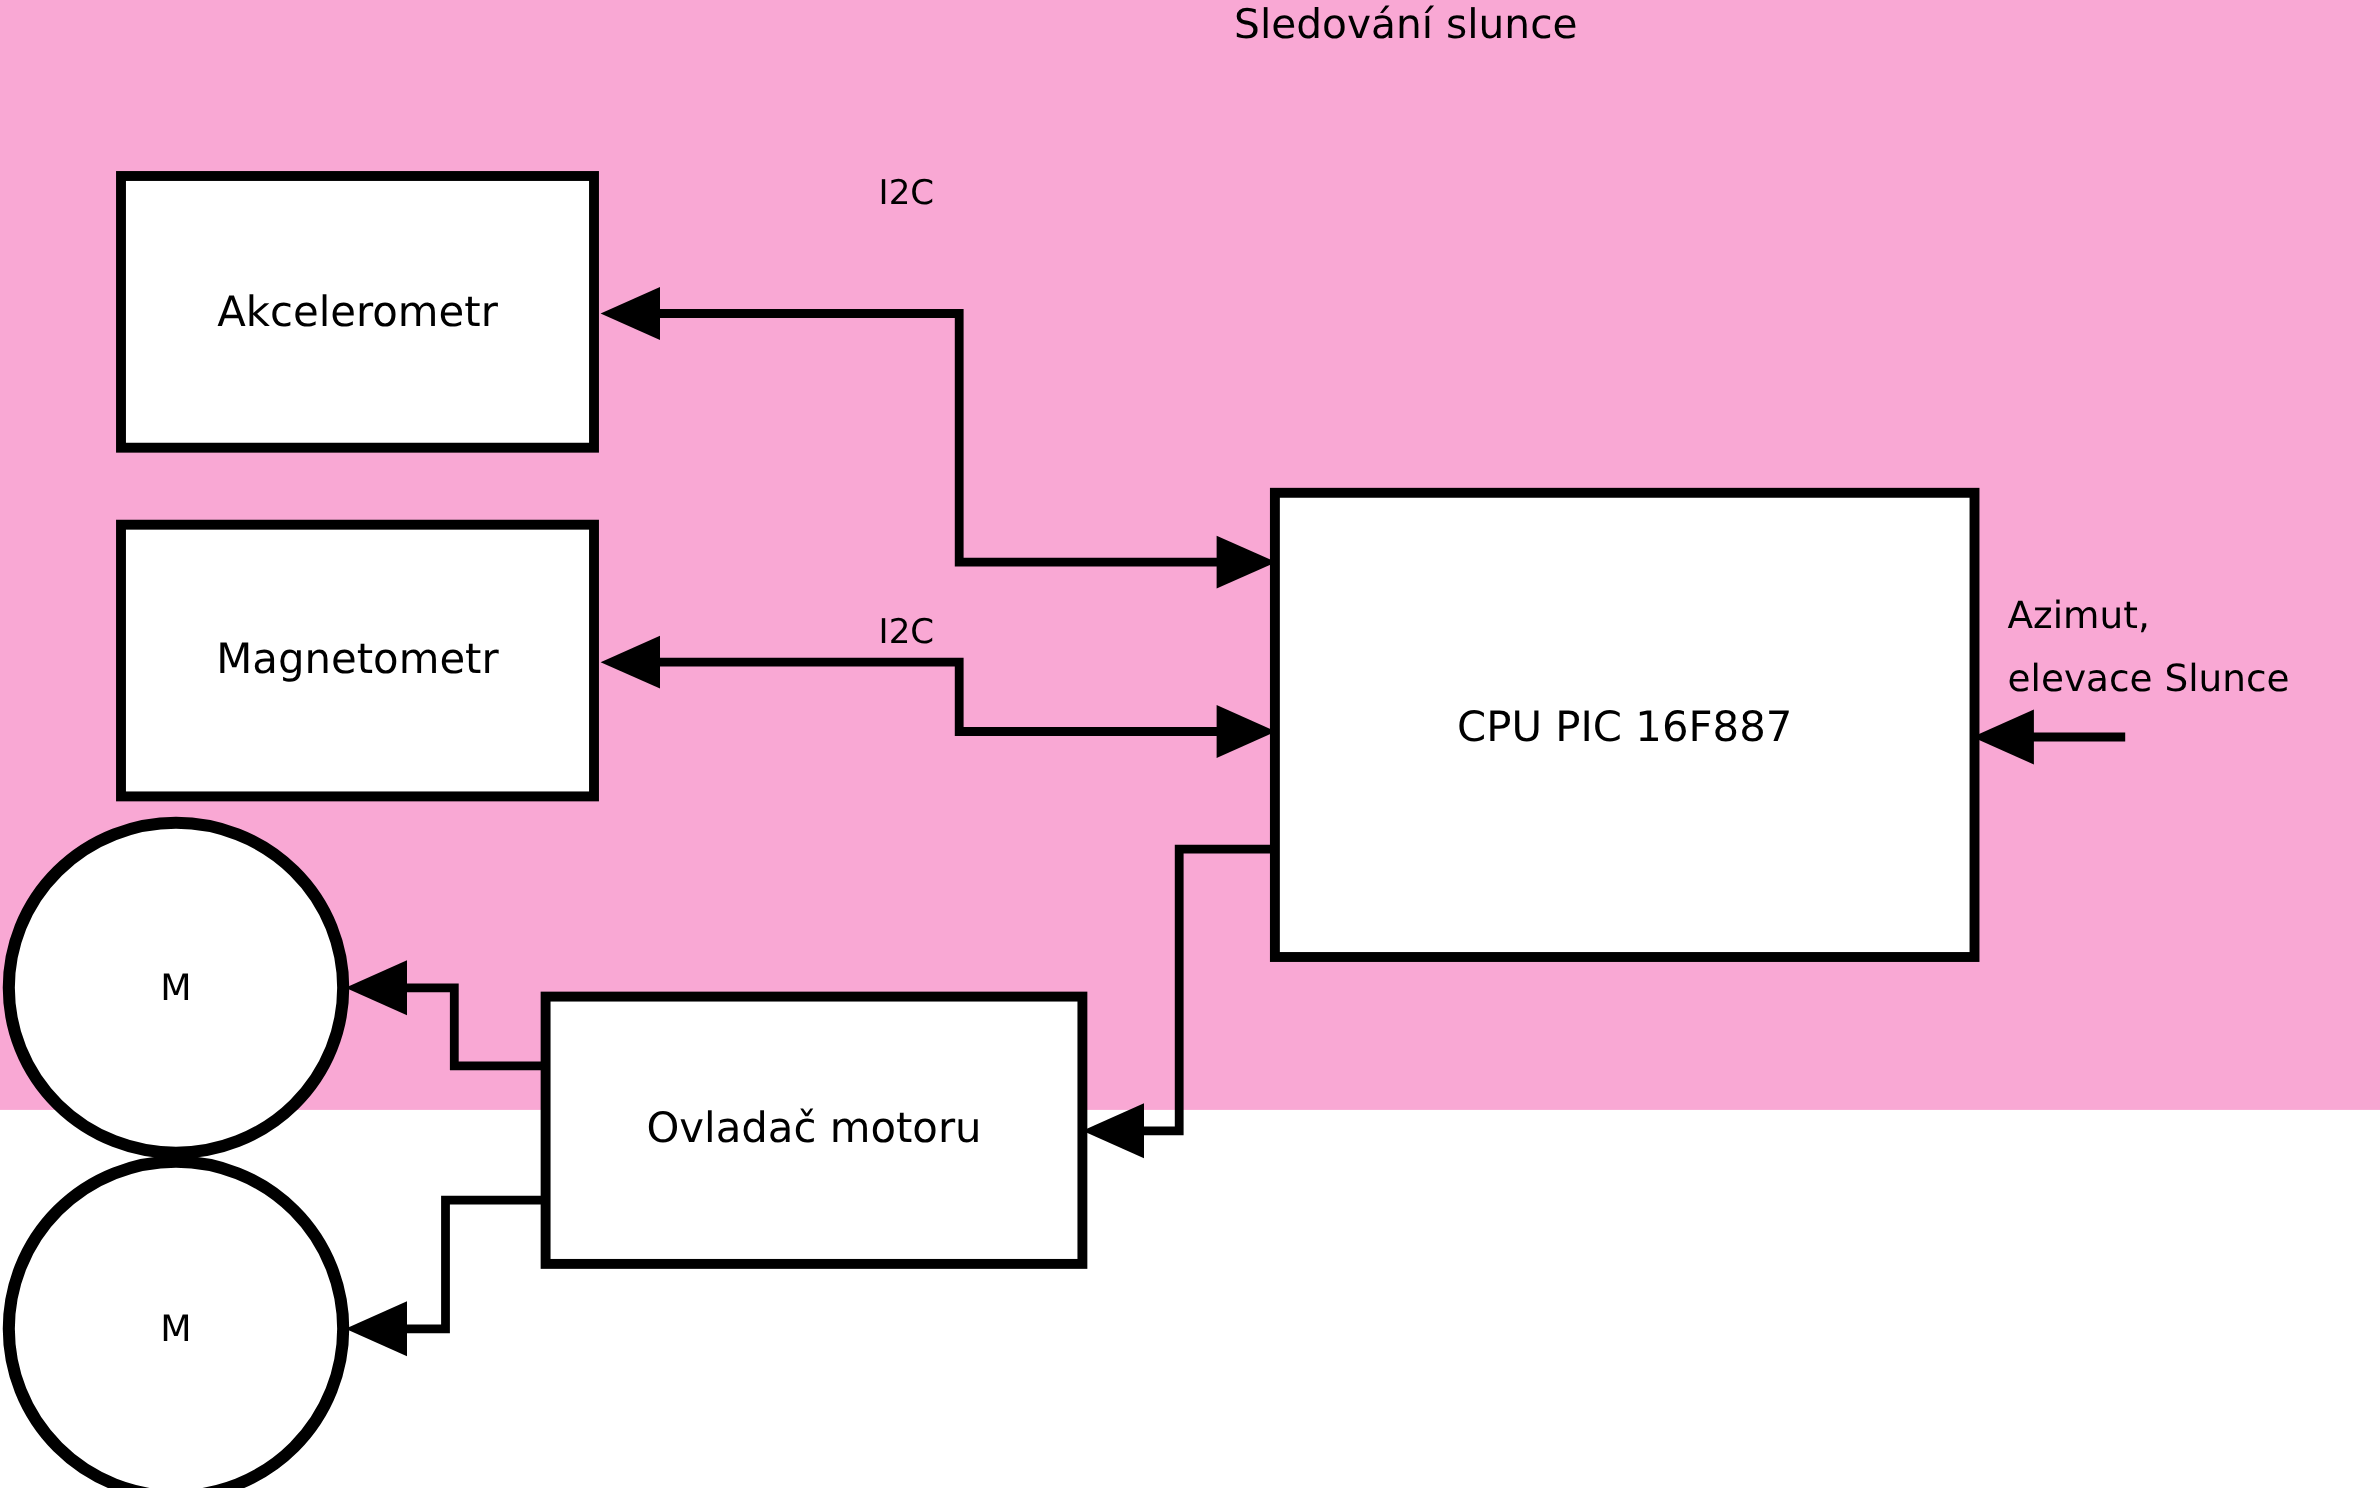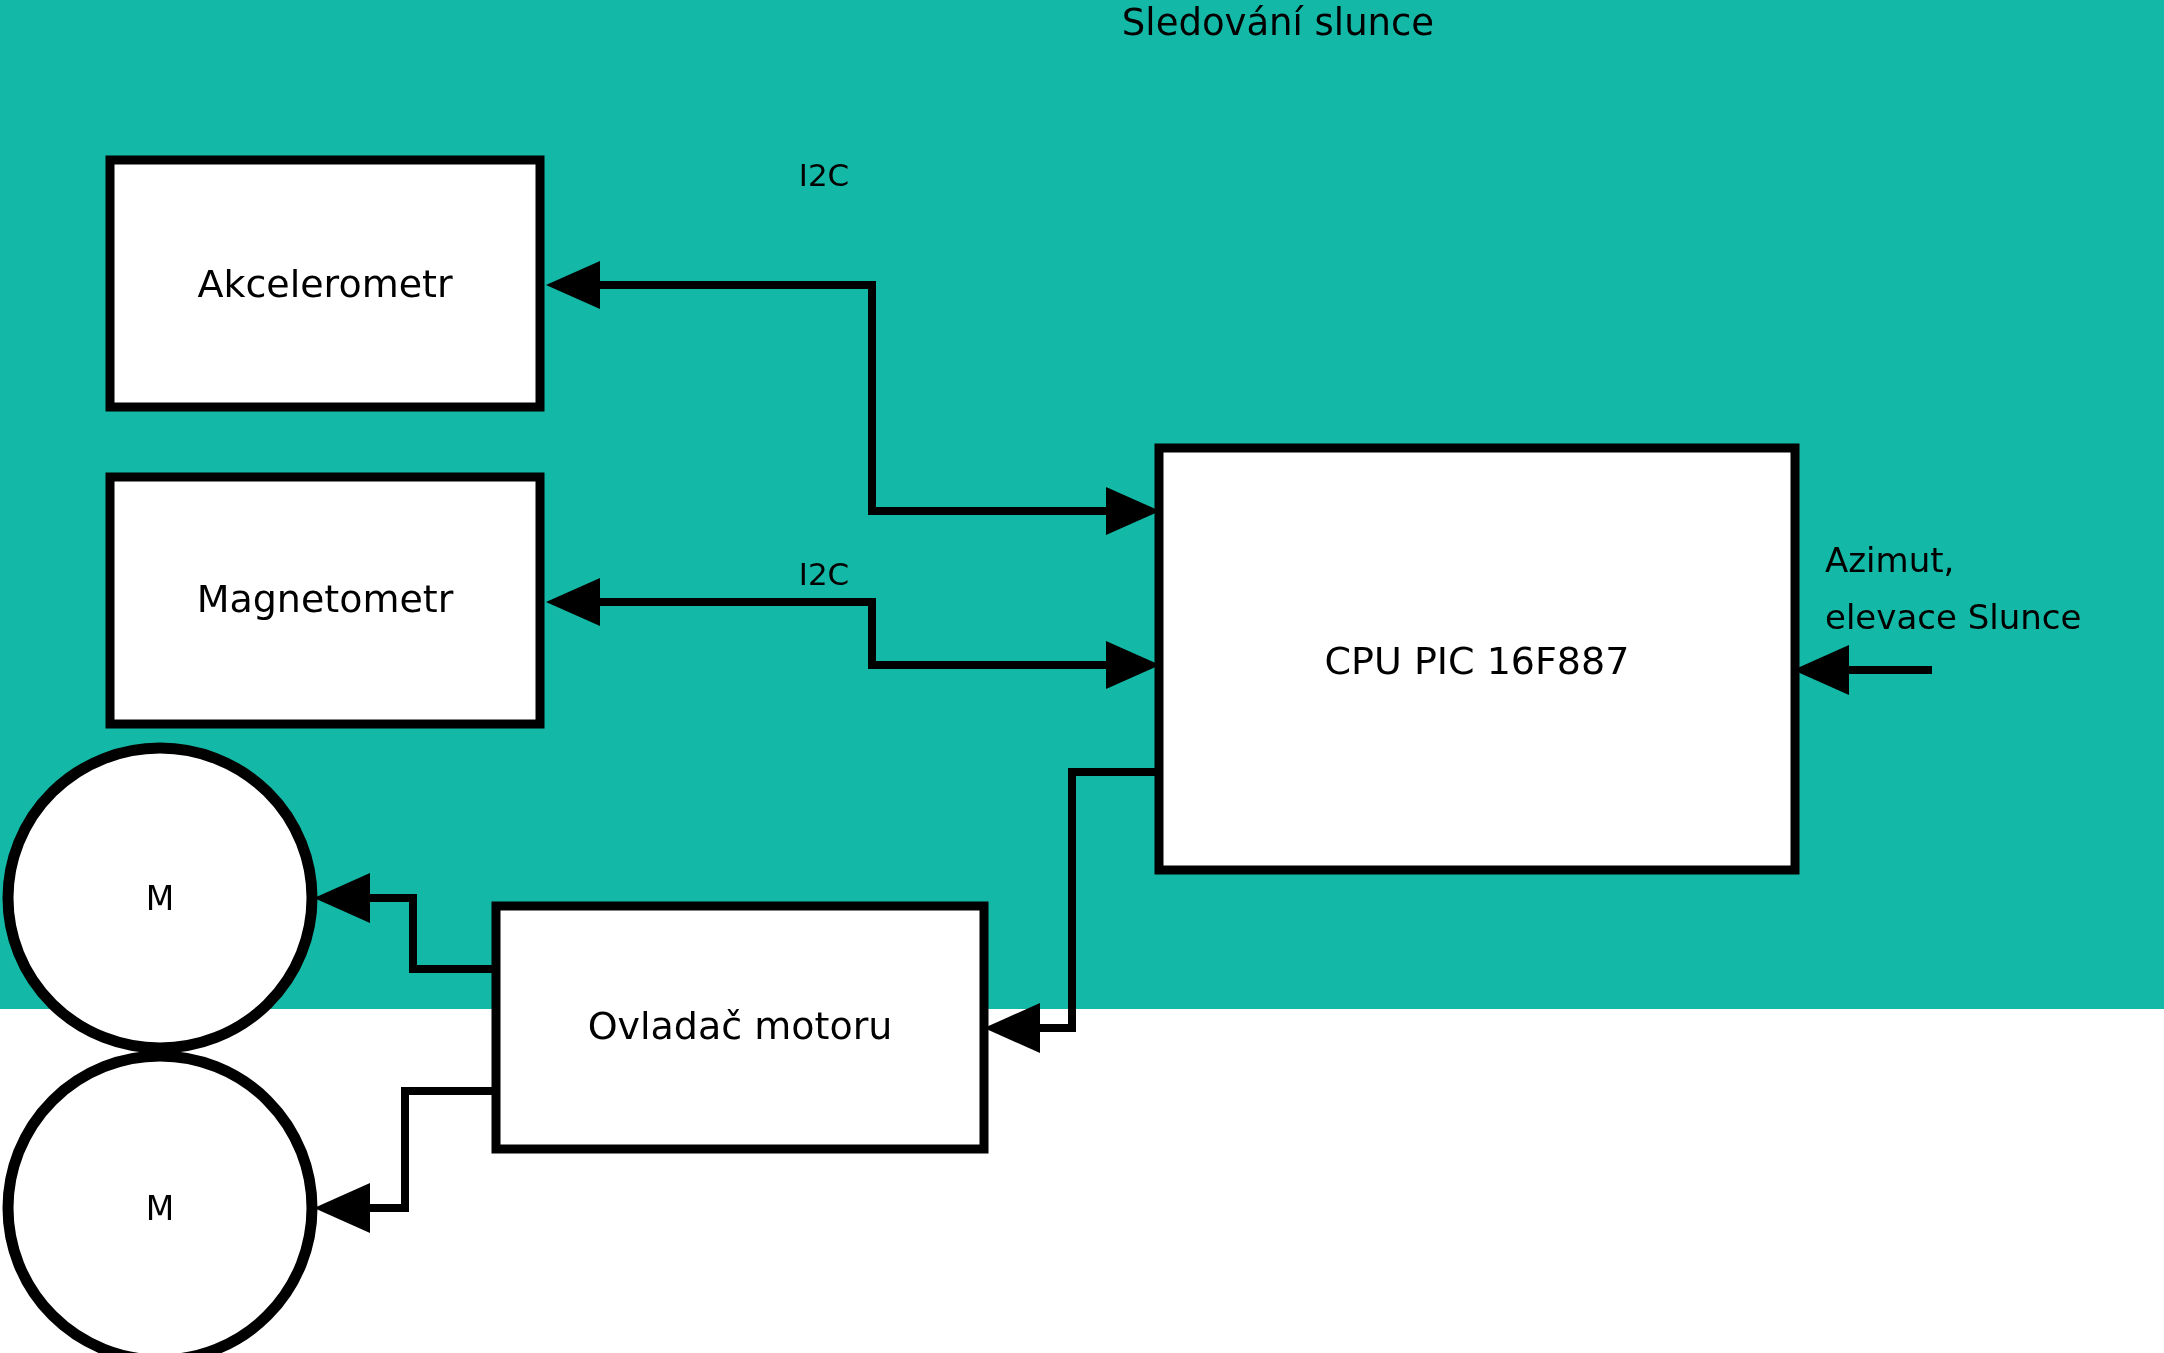--- a/index.html
+++ b/index.html
@@ -10,21 +10,21 @@
   body {
     width: 2164px;
     height: 1353px;
     font-family: "DejaVu Sans", sans-serif;
     overflow: hidden;
   }
   #diagram-root {
     position: relative;
     width: 2164px;
     height: 1009px;
-    background: #14b8a6;
+    background: #f9a8d4;
   }
   svg.diagram-canvas {
     position: absolute;
     top: 0;
     left: 0;
     width: 2164px;
     height: 1353px;
     display: block;
   }
   .node-shape {

